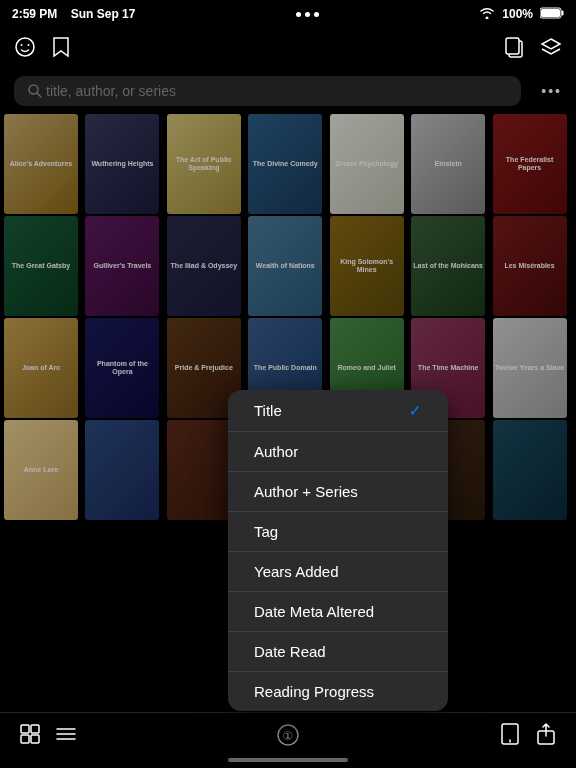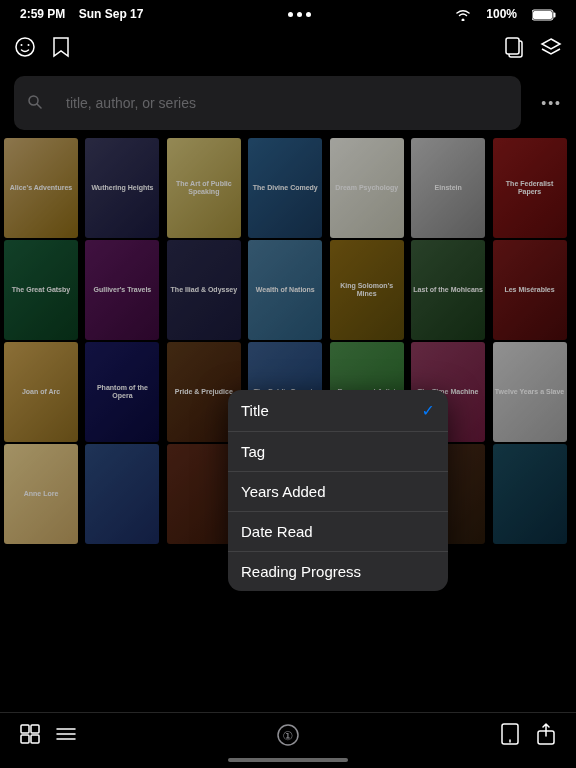--- a/index.html
+++ b/index.html
@@ -11,43 +11,43 @@
       overflow: hidden;
       position: relative;
       color: #fff;
     }
 
     
     .status-bar {
       display: flex;
       justify-content: space-between;
       align-items: center;
-      padding: 4px 20px;
+      padding: 4px 12px;
       height: 28px;
       background: #000;
     }
     .status-left {
       font-size: 12px;
       font-weight: 600;
       color: #fff;
     }
     .status-center {
       display: flex;
       gap: 4px;
     }
     .status-dot {
       width: 5px;
       height: 5px;
       background: #fff;
       border-radius: 50%;
     }
     .status-right {
       display: flex;
-      align-items: flex-end;
-      gap: 15px;
+      align-items: flex-start;
+      gap: 7px;
       font-size: 12px;
       font-weight: 600;
       color: #fff;
     }
 
     
     .top-toolbar {
       display: flex;
       align-items: center;
       justify-content: space-between;
@@ -70,24 +70,24 @@
     .search-container {
       display: flex;
       align-items: center;
       padding: 6px 14px;
       background: #000;
     }
     .search-bar {
       flex: 1;
       background: #2c2c2e;
       border-radius: 10px;
-      padding: 19px 14px;
-      display: flex;
-      align-items: flex-start;
-      gap: 24px;
+      padding: 7px 14px;
+      display: flex;
+      align-items: center;
+      gap: 4px;
     }
     .search-placeholder {
       color: #8e8e93;
       font-size: 14px;
     }
     .search-more {
       color: #fff;
       font-size: 18px;
       margin-left: 10px;
       letter-spacing: 2px;
@@ -162,21 +162,21 @@
       background: #2c2c2e;
       border-radius: 13px;
       overflow: hidden;
       z-index: 100;
       box-shadow: 0 8px 32px rgba(0,0,0,0.7);
     }
     .dropdown-item {
       display: flex;
       align-items: center;
       justify-content: space-between;
-      padding: 11px 13px;
+      padding: 11px 26px;
       border-bottom: 0.5px solid rgba(255,255,255,0.1);
       cursor: pointer;
       font-size: 15px;
       color: #fff;
       text-align: right;
     }
     .dropdown-item:last-child {
       border-bottom: none;
     }
     .dropdown-item.selected {
@@ -401,24 +401,33 @@
   </div>
 
 <div class="dim-overlay"></div>
 
 <div class="dropdown-overlay" id="sort-dropdown">
 <div class="dropdown-item selected">
       <span>Title</span>
       <span class="checkmark">✓</span>
     </div>
     <div class="dropdown-item">
+      <span>Author</span>
+    </div>
+    <div class="dropdown-item">
+      <span>Author + Series</span>
+    </div>
+    <div class="dropdown-item">
       <span>Tag</span>
     </div>
     <div class="dropdown-item">
       <span>Years Added</span>
+    </div>
+    <div class="dropdown-item">
+      <span>Date Meta Altered</span>
     </div>
     <div class="dropdown-item">
       <span>Date Read</span>
     </div>
     <div class="dropdown-item">
       <span>Reading Progress</span>
     </div>
   </div>
 
 <div class="bottom-toolbar">

